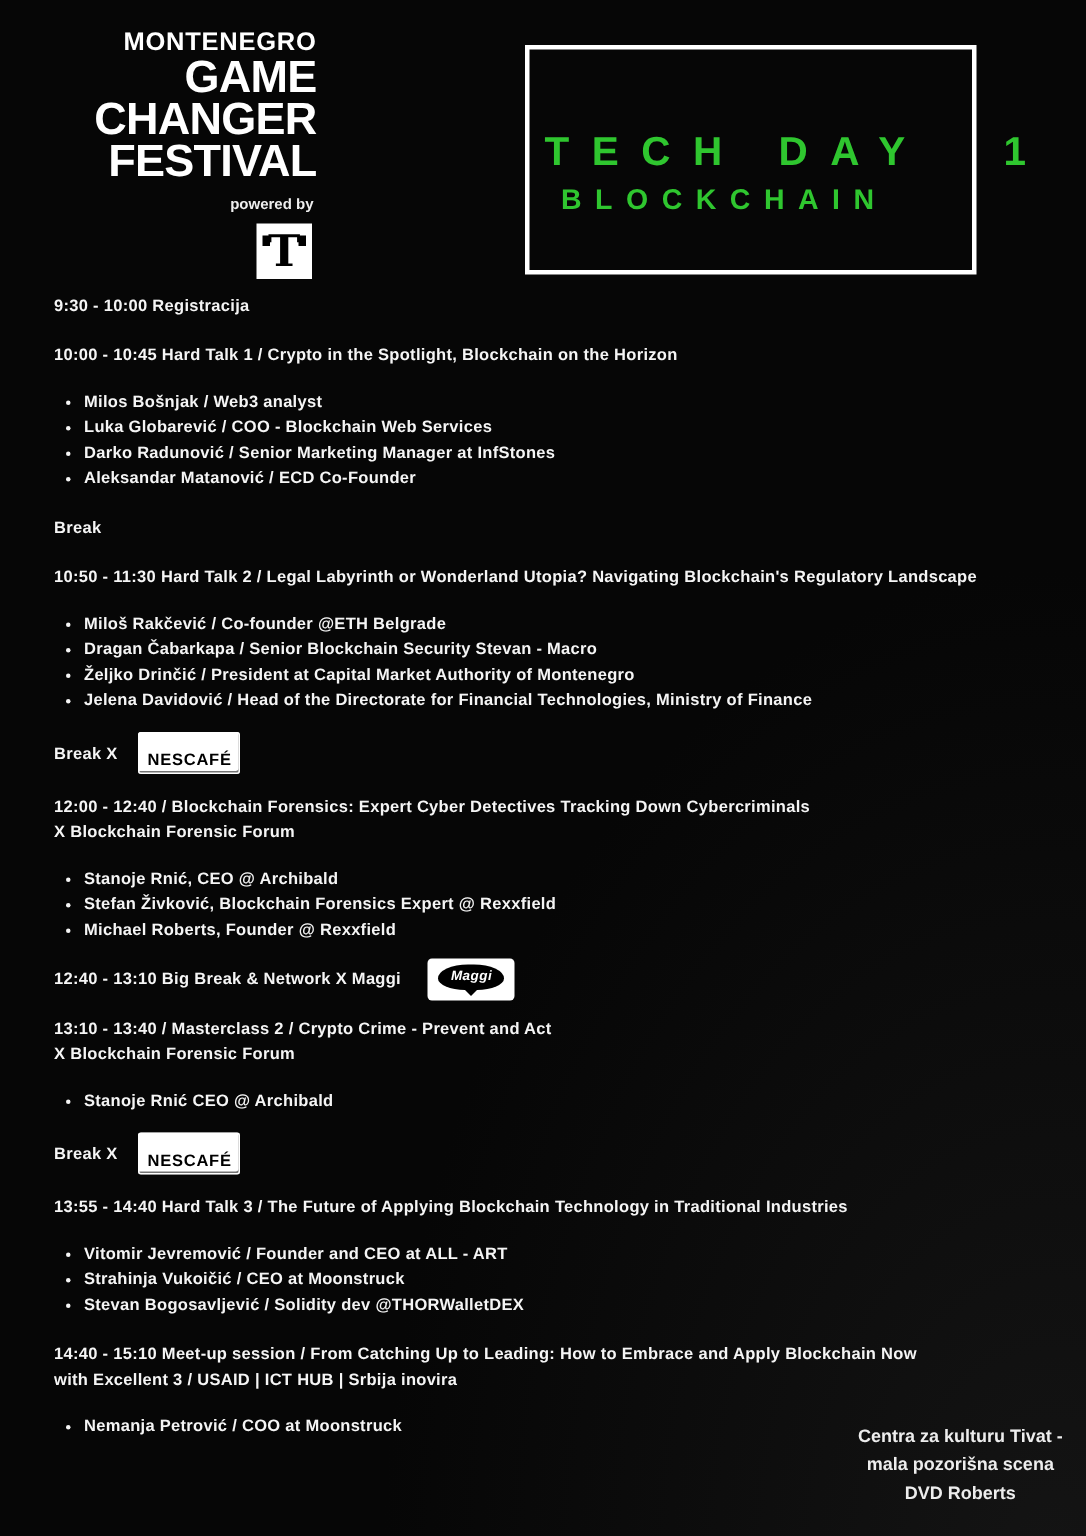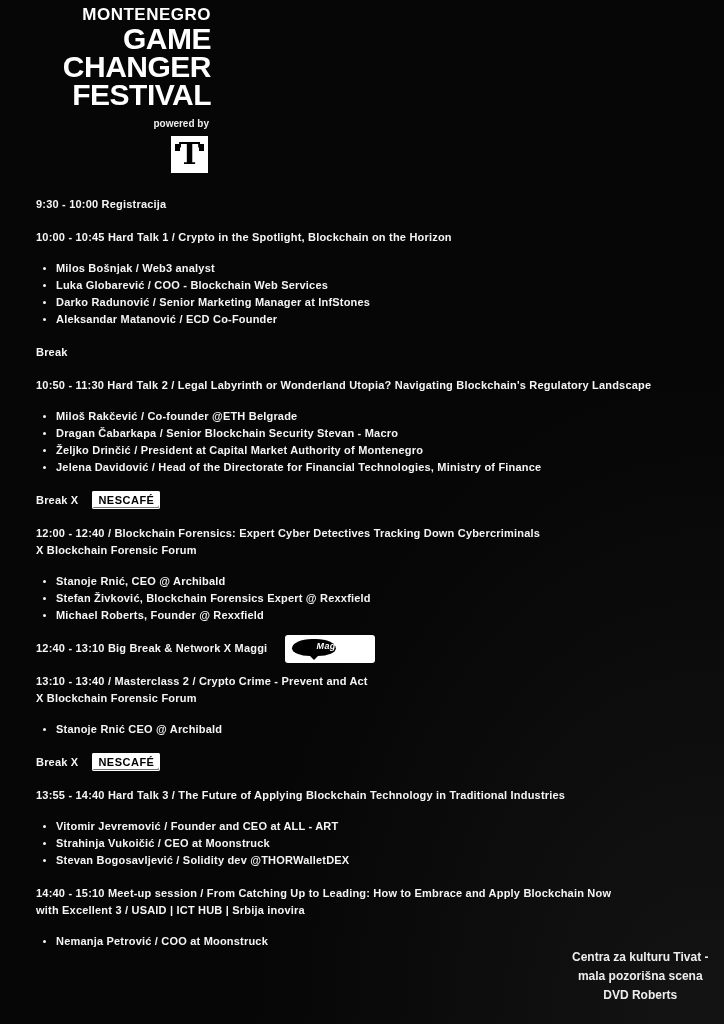--- a/index.html
+++ b/index.html
@@ -4,21 +4,21 @@
 <style>
   html,body { margin:0; padding:0; background:#000; }
   .poster {
     position:relative; width:724px; height:1024px; overflow:hidden;
     background: radial-gradient(ellipse at 97% 102%, #141414 0%, #060606 45%), #060606;
     color:#f5f5f5; font-family:"Liberation Sans", sans-serif;
   }
 
   
   .header { position:absolute; left:0; top:0; width:724px; height:196px; }
-  .festival-logo { position:absolute; left:0; top:5px; width:211px; text-align:right; color:#fff; }
+  .festival-logo { position:absolute; left:0; top:18px; width:211px; text-align:right; color:#fff; }
   .fl-top   { font-size:17px; font-weight:800; line-height:20px; letter-spacing:.5px; }
   .fl-big   { font-size:30px; font-weight:800; line-height:28px; letter-spacing:-.5px; }
   .fl-powered { font-size:10px; font-weight:600; margin-top:9px; margin-right:2px; color:#eee; }
   .tlogo { position:relative; display:inline-block; width:37px; height:37px; background:#fff; margin-top:7px; margin-right:3px; }
   .t-char { position:absolute; left:0; right:0; top:1px; text-align:center; color:#000;
             font-family:"DejaVu Serif", serif; font-weight:700; font-size:29px; line-height:34px; }
   .t-dot { position:absolute; top:8px; width:5px; height:7px; background:#000; }
   .t-dot-left { left:4px; } .t-dot-right { right:4px; }
 
   .badge { position:absolute; left:350px; top:30px; width:301px; height:153px;
@@ -35,25 +35,25 @@
   .block { margin-top:16px; }
   .block:first-child { margin-top:0; }
   .block.logo-line { margin-bottom:14px; }
   .heading, .heading2 { font-size:11px; font-weight:700; line-height:17px; letter-spacing:.2px; color:#f5f5f5; }
   ul.speakers { margin:14px 0 0 0; padding-left:20px; }
   ul.speakers li { font-size:11px; font-weight:700; line-height:17px; letter-spacing:.2px; color:#f5f5f5; }
   ul.speakers li::marker { color:#f5f5f5; font-size:10px; }
 
   
   .nescafe-logo { display:inline-block; vertical-align:middle; margin:-4px 0 -2px 14px;
-                  background:#fff; color:#000; border-radius:2px; padding:3px 6px 2px;
+                  background:#fff; color:#000; border-radius:2px; padding:13px 6px 2px;
                   font-size:11px; font-weight:800; letter-spacing:.5px; line-height:13px;
                   box-shadow: inset 0 0 0 1px #fff, inset -1px -2px 0 rgba(0,0,0,.55); }
   .maggi-logo { position:relative; display:inline-block; vertical-align:middle;
-                width:58px; height:28px; margin:-8px 0 -8px 18px; background:#fff; border-radius:3px;padding-left:32px; }
+                width:58px; height:28px; margin:-8px 0 -8px 18px; background:#fff; border-radius:3px; }
   .maggi-badge { position:absolute; left:7px; top:4px; width:44px; height:17px; background:#000;
                  border-radius:50% 50% 45% 45% / 60% 60% 50% 50%; }
   .maggi-badge::after { content:""; position:absolute; left:17px; bottom:-4px;
                  border-left:5px solid transparent; border-right:5px solid transparent; border-top:5px solid #000; }
   .maggi-text { position:absolute; left:0; right:0; top:3px; text-align:center;
                 color:#fff; font-size:9px; font-weight:700; font-style:italic; letter-spacing:.3px; }
 
   
   .venue { position:absolute; left:572px; top:948px; font-size:12px; font-weight:600;
            line-height:19px; color:#ededed;text-align:center; }
@@ -70,20 +70,25 @@
       <div class="fl-big">CHANGER</div>
       <div class="fl-big">FESTIVAL</div>
       <div class="fl-powered">powered by</div>
       <div class="tlogo">
         <span class="t-dot t-dot-left"></span>
         <span class="t-char">T</span>
         <span class="t-dot t-dot-right"></span>
       </div>
     </div>
 
+    <div class="badge">
+      <div class="badge-title green">TECH DAY</div>
+      <div class="badge-number green">1</div>
+      <div class="badge-subtitle green">BLOCKCHAIN</div>
+    </div>
   </div>
 
   <div class="schedule" id="schedule">
       <section class="block">
         <div class="heading"><span>9:30 - 10:00 Registracija</span></div>
       </section>
       <section class="block">
         <div class="heading"><span>10:00 - 10:45 Hard Talk 1 / Crypto in the Spotlight, Blockchain on the Horizon</span></div>
         <ul class="speakers">
           <li>Milos Bošnjak / Web3 analyst</li>

